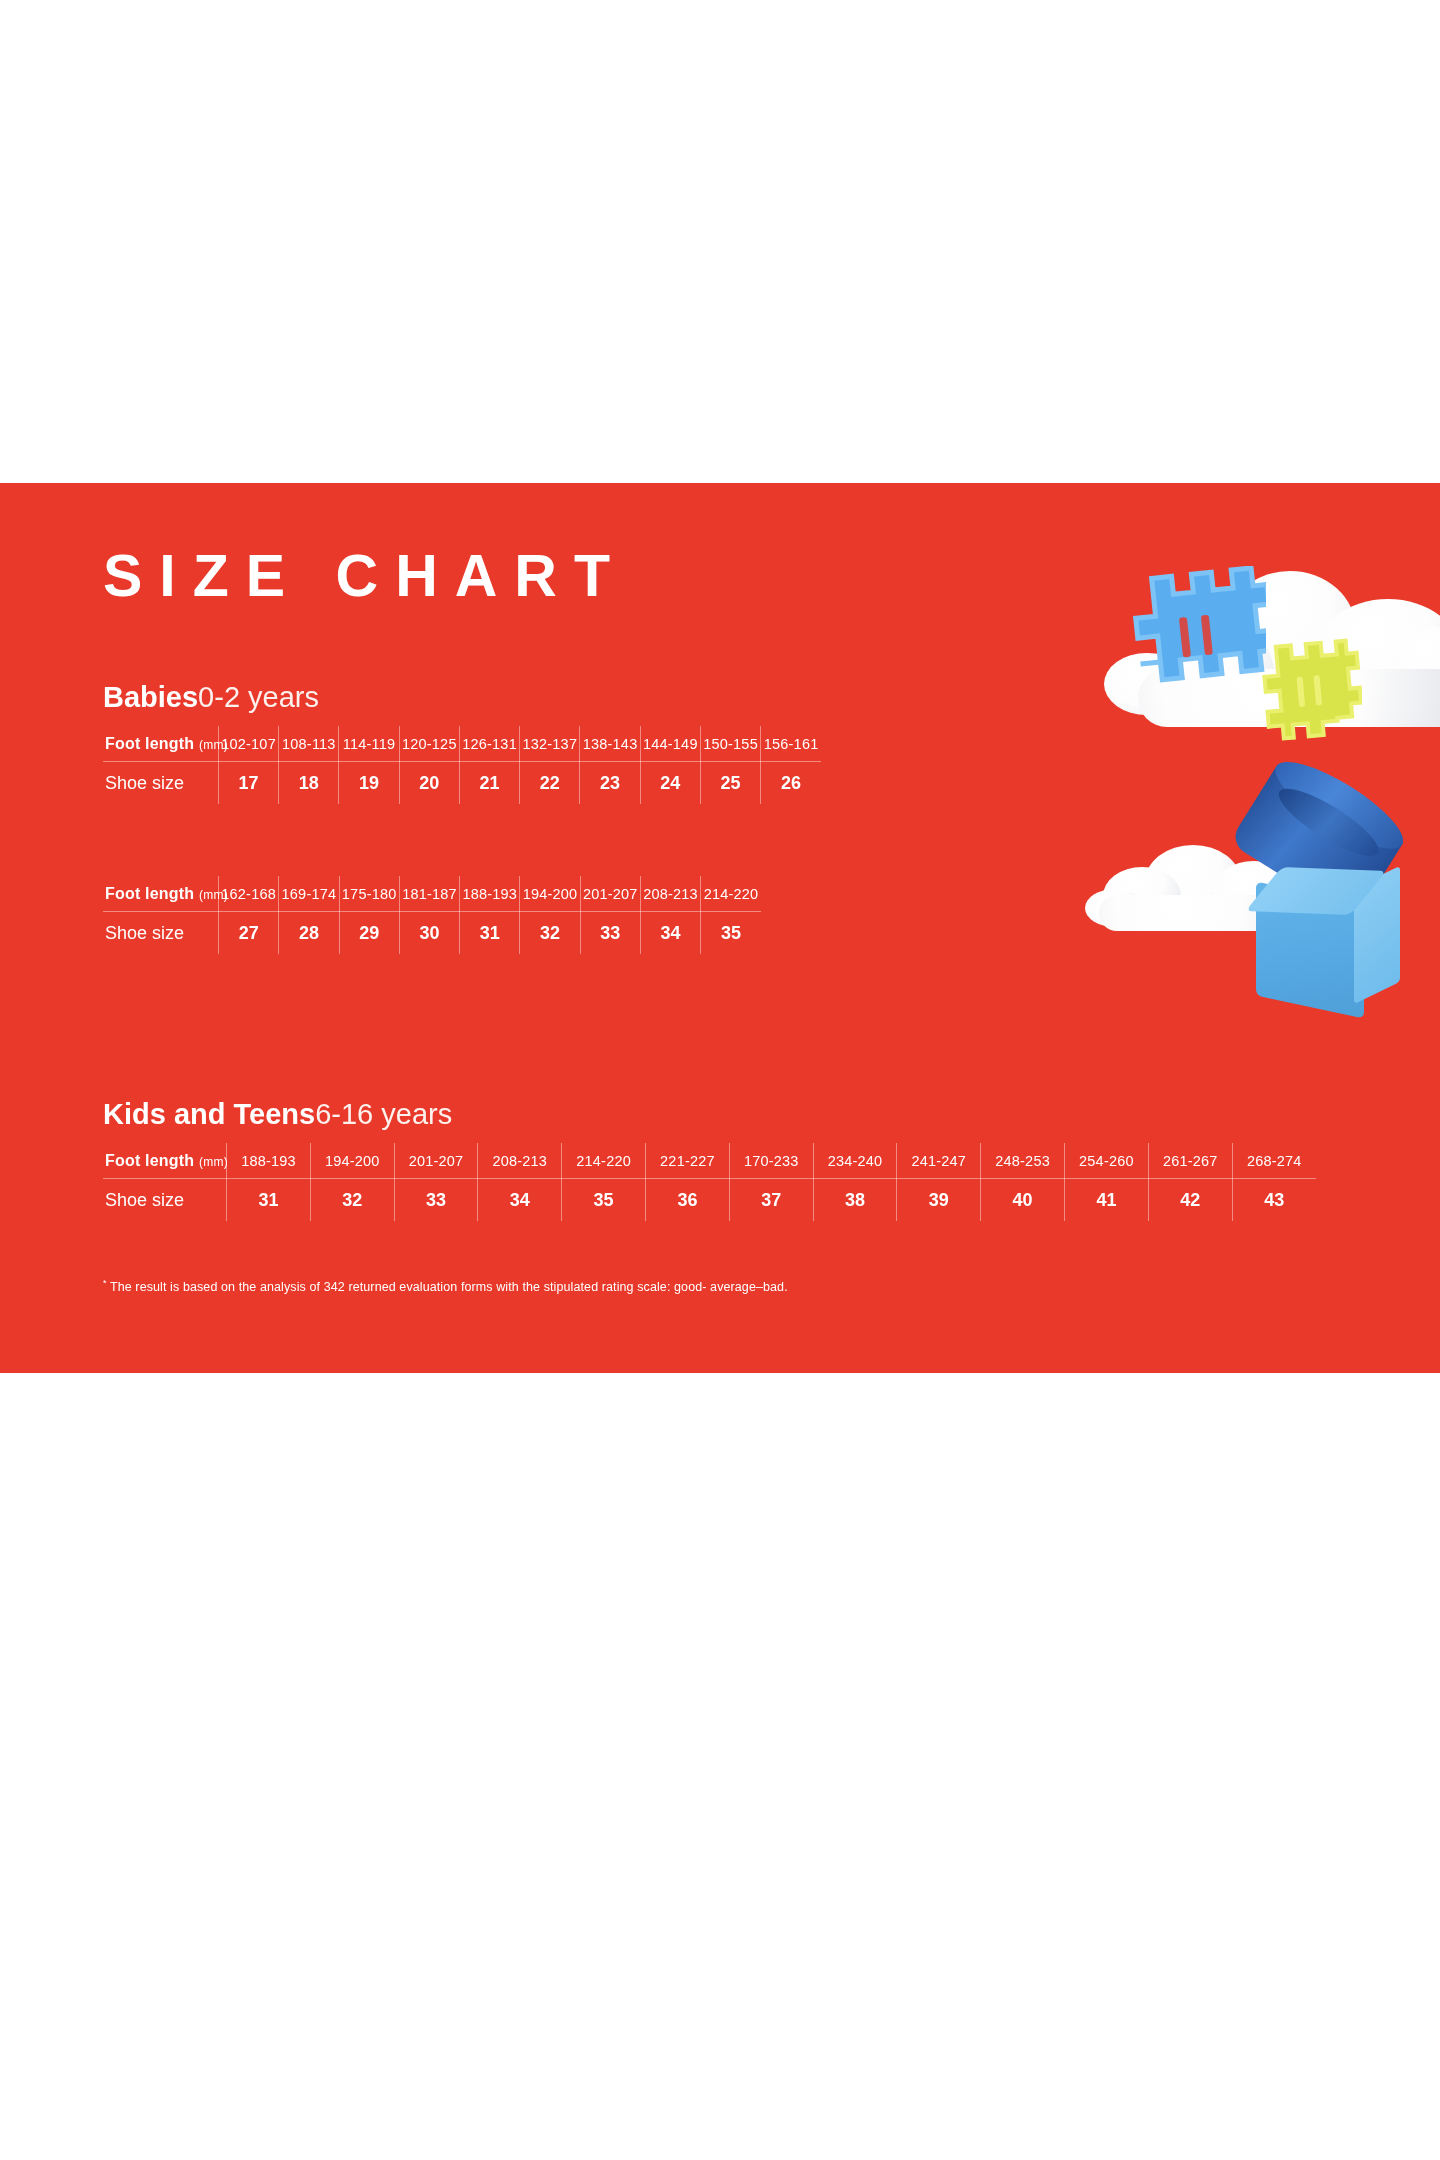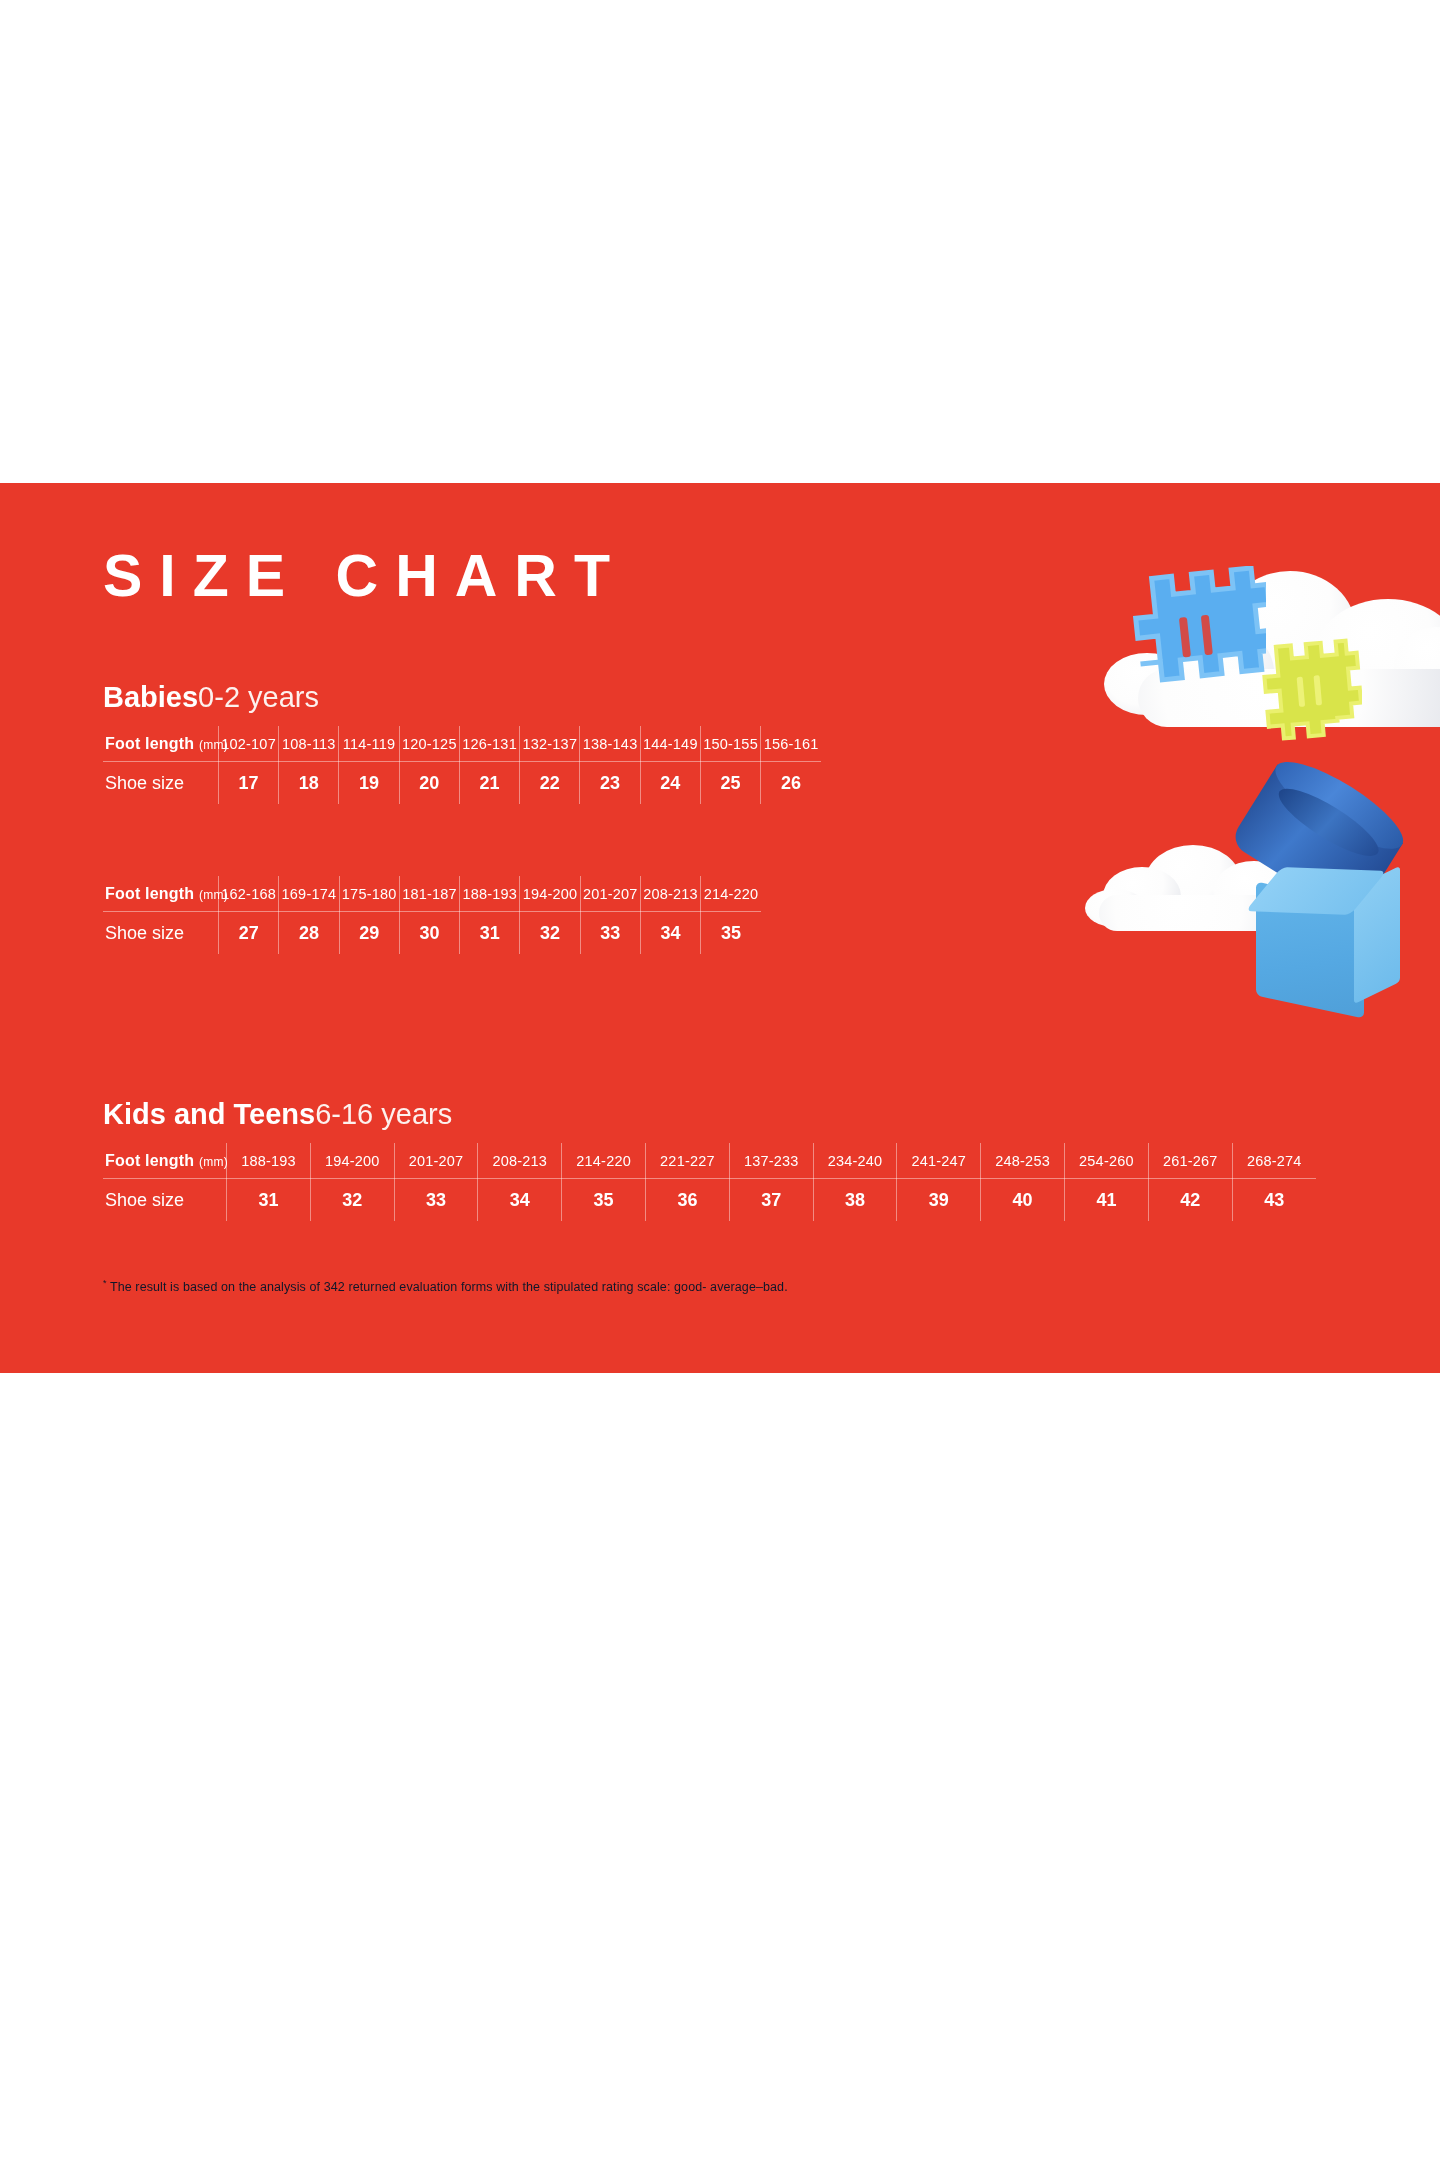--- a/index.html
+++ b/index.html
@@ -215,21 +215,21 @@
     font-size: 14px;
     font-weight: bold;
     color: #ffffff;
     margin-bottom: 7px;
     letter-spacing: 0.1px;
   }
   .footer-claim sup { font-size: 10px; }
   .footer-note {
     font-size: 12.5px;
     font-weight: normal;
-    color: #0f172a;
+    color: #ffffff;
     letter-spacing: 0.1px;
   }
   .footer-note sup { font-size: 9px; }
 </style>
 </head>
 <body>
 
 <div class="poster">
 
   <div class="art-layer">
@@ -414,21 +414,21 @@
             <td class="label-cell">
               <span>Foot length</span>
               <span class="unit">(mm)</span>
             </td>
             <td>188-193</td>
             <td>194-200</td>
             <td>201-207</td>
             <td>208-213</td>
             <td>214-220</td>
             <td>221-227</td>
-            <td>137-233</td>
+            <td>170-233</td>
             <td>234-240</td>
             <td>241-247</td>
             <td>248-253</td>
             <td>254-260</td>
             <td>261-267</td>
             <td class="last-col">268-274</td>
           </tr>
           <tr class="row-size">
             <td class="label-cell">Shoe size</td>
             <td>31</td>

